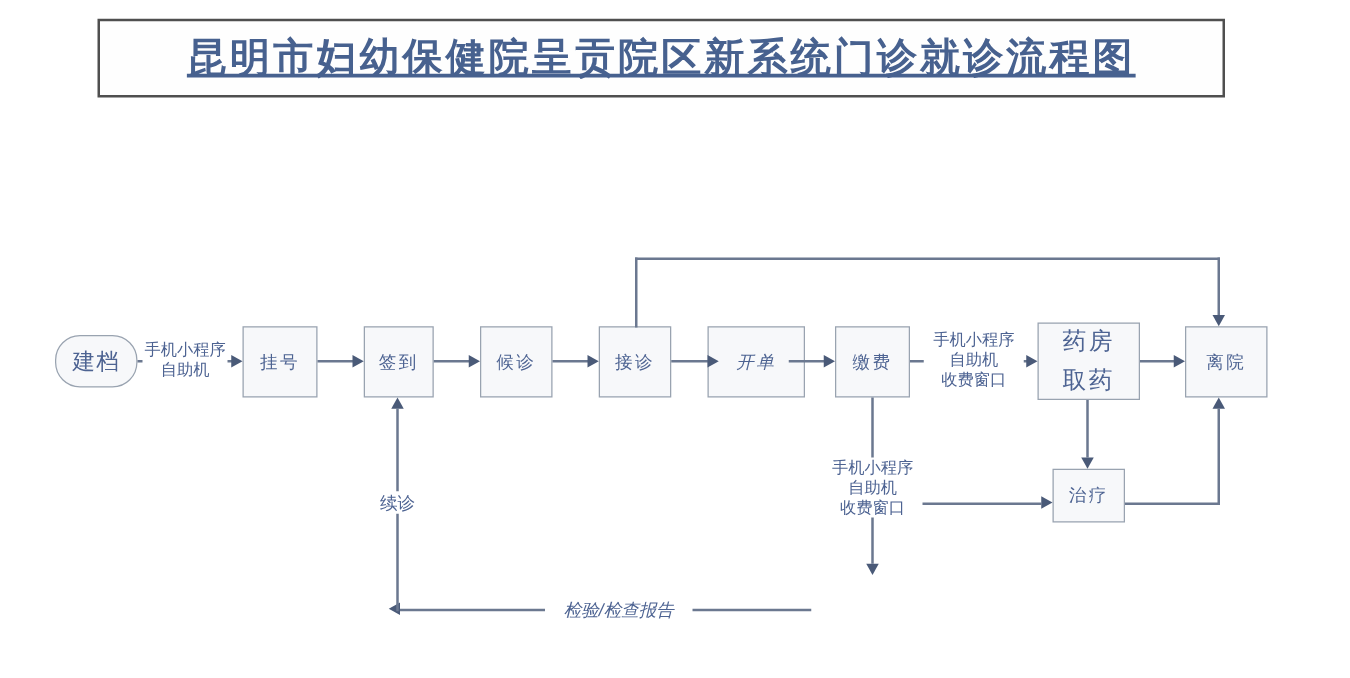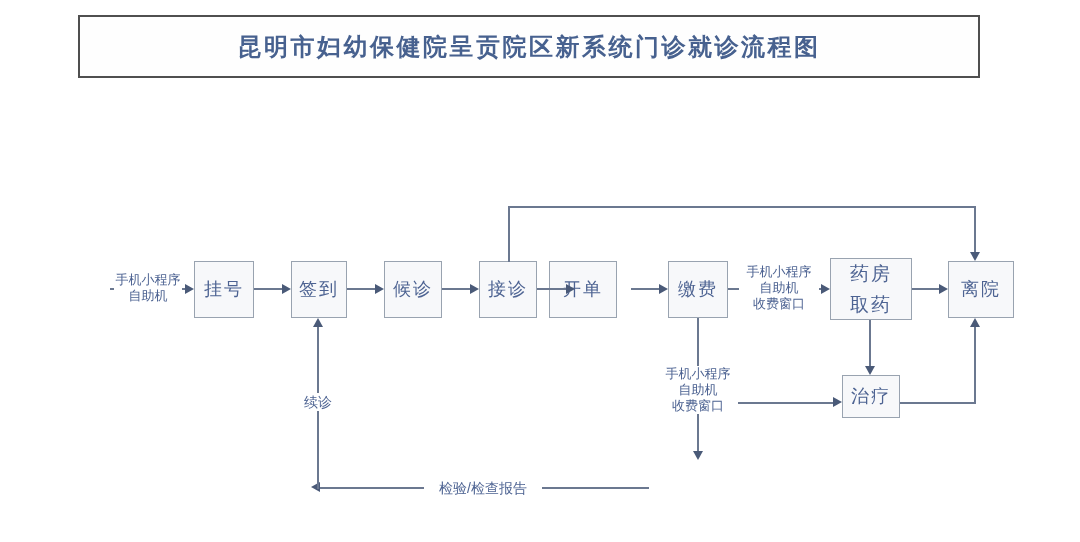--- a/index.html
+++ b/index.html
@@ -14,27 +14,27 @@
   .canvas{
     position:relative;width:1080px;height:542px;background:#ffffff;overflow:hidden;
     font-family:"Liberation Sans","DejaVu Sans",sans-serif;
   }
   .title-box{
     position:absolute;left:78px;top:15px;width:902px;height:63px;
     border:2px solid #4f4f4f;background:#fefefe;box-sizing:border-box;
     display:flex;align-items:center;justify-content:center;
   }
   .title-text{
-    font-size:24px;font-weight:bold;letter-spacing:2.5px;color:var(--title-text);white-space:nowrap;
+    font-size:32px;font-weight:bold;letter-spacing:2.5px;color:var(--title-text);white-space:nowrap;text-decoration:underline;
   }
   .node{
     position:absolute;box-sizing:border-box;
     border:1.6px solid var(--node-border);background:var(--node-fill);color:var(--node-text);
     display:flex;align-items:center;justify-content:center;
-    font-size:18px;letter-spacing:2px;text-align:center;white-space:pre-line;line-height:25px;
+    font-size:14px;letter-spacing:2px;text-align:center;white-space:pre-line;line-height:25px;
   }
   .node.ellipse{border-radius:20px;font-size:18px;letter-spacing:1px;}
   .node.small19{font-size:19px;line-height:31px;}
   .ln{position:absolute;background:var(--line);}
   .ar{position:absolute;width:0;height:0;}
   .ar-r{border-top:5px solid transparent;border-bottom:5px solid transparent;border-left:9px solid var(--arrow);}
   .ar-l{border-top:5px solid transparent;border-bottom:5px solid transparent;border-right:9px solid var(--arrow);}
   .ar-d{border-left:5px solid transparent;border-right:5px solid transparent;border-top:9px solid var(--arrow);}
   .ar-u{border-left:5px solid transparent;border-right:5px solid transparent;border-bottom:9px solid var(--arrow);}
   .elabel{
@@ -48,25 +48,26 @@
 </style>
 </head>
 <body>
 
 <div class="canvas">
 
   <div class="title-box">
     <span class="title-text">昆明市妇幼保健院呈贡院区新系统门诊就诊流程图</span>
   </div>
 
+  <div class="node ellipse" style="left:44px;top:268px;width:66px;height:42px;">建档</div>
   <div class="node" style="left:194px;top:261px;width:60px;height:57px;">挂号</div>
   <div class="node" style="left:384px;top:261px;width:58px;height:57px;">候诊</div>
   <div class="node" style="left:291px;top:261px;width:56px;height:57px;">签到</div>
   <div class="node" style="left:479px;top:261px;width:58px;height:57px;">接诊</div>
-  <div class="node" style="left:549px;top:261px;width:68px;height:57px;">开单</div>
+  <div class="node" style="left:566px;top:261px;width:78px;height:57px;font-style:italic;">开单</div>
   <div class="node" style="left:668px;top:261px;width:60px;height:57px;text-align:right;">缴费</div>
   <div class="node small19" style="left:830px;top:258px;width:82px;height:62px;">药房
 取药</div>
   <div class="node" style="left:948px;top:261px;width:66px;height:57px;">离院</div>
 
   <div class="node" style="left:842px;top:375px;width:58px;height:43px;">治疗</div>
 
   <div class="ln" style="left:110px;top:288px;width:76px;height:2px;"></div>
   <div class="ln" style="left:254px;top:288px;width:29px;height:2px;"></div>
   <div class="ln" style="left:347px;top:288px;width:29px;height:2px;"></div>
@@ -108,16 +109,16 @@
   <div class="ar ar-u" style="left:313px;top:318px;"></div>
 
   <div class="elabel" style="left:114px;top:272px;width:68px;">手机小程序
 自助机</div>
   <div class="elabel" style="left:739px;top:264px;width:80px;">手机小程序
 自助机
 收费窗口</div>
   <div class="elabel" style="left:658px;top:366px;width:80px;">手机小程序
 自助机
 收费窗口</div>
-  <div class="flabel" style="left:424px;top:479px;width:118px;">检验/检查报告</div>
+  <div class="flabel" style="left:436px;top:479px;width:118px;font-style:italic;">检验/检查报告</div>
   <div class="flabel" style="left:296px;top:393px;width:44px;">续诊</div>
 
 </div>
 
 </body></html>

